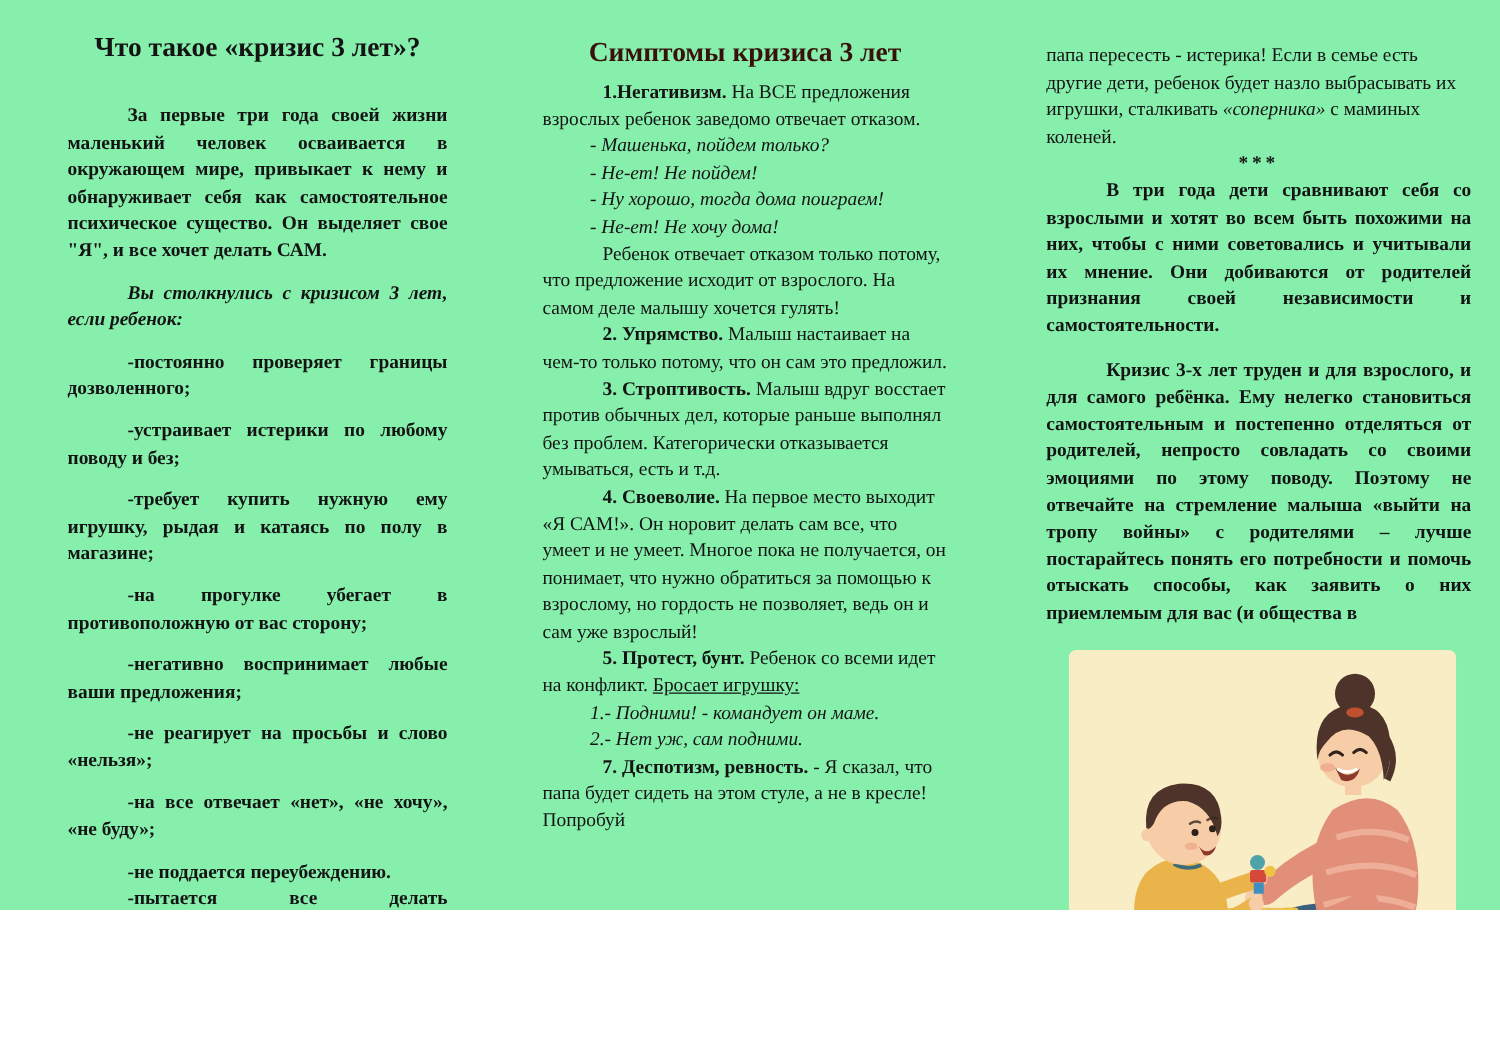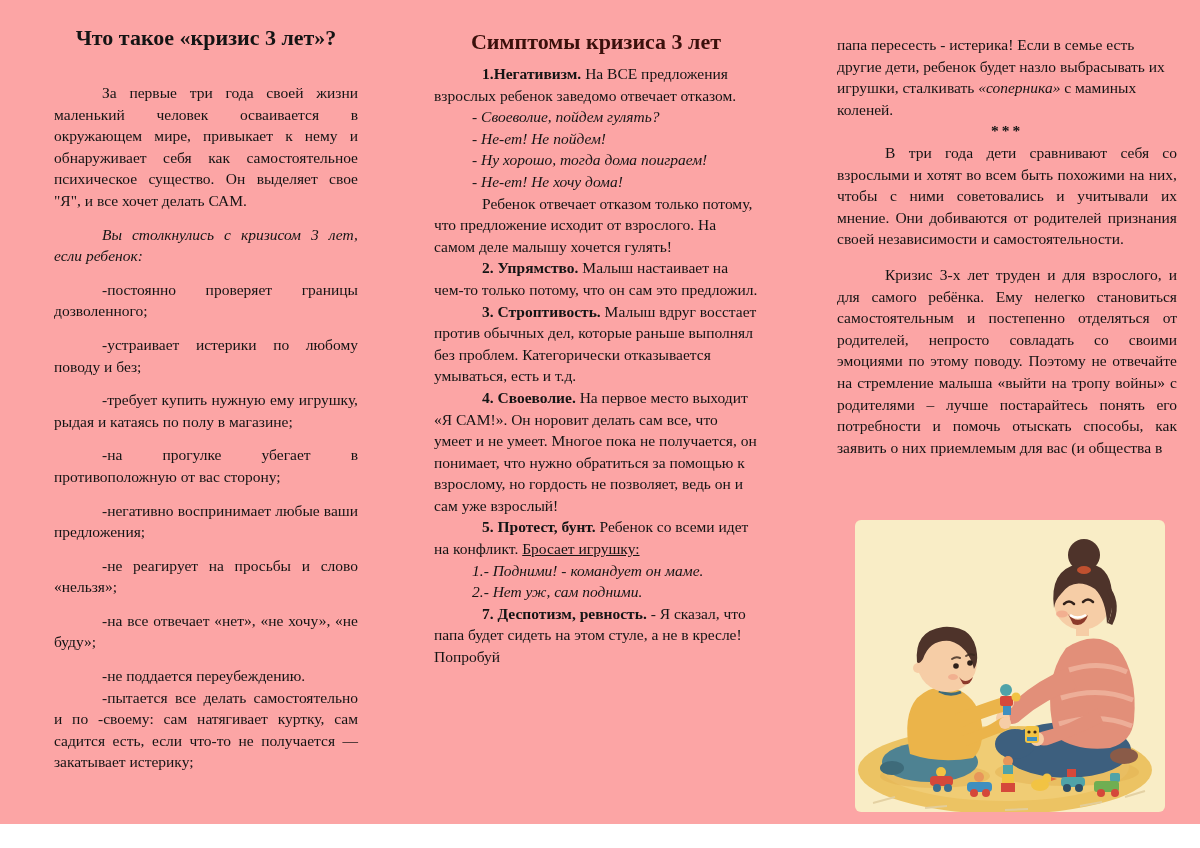--- a/index.html
+++ b/index.html
@@ -1,27 +1,27 @@
 <!DOCTYPE html>
 <html lang="ru"><head>
 <meta charset="utf-8">
 <style>
   html,body{margin:0;padding:0;background:#ffffff;}
-  .page{position:relative;width:1200px;height:824px;background:#fca5a5;overflow:hidden;
+  .page{position:relative;width:1200px;height:728px;background:#86efac;overflow:hidden;
         font-family:"Liberation Serif","DejaVu Serif",serif;color:#141414;}
   .col{position:absolute;font-size:15.5px;line-height:21.6px;}
   .col1{left:54px;top:24px;width:304px;}
   .col2{left:434px;top:28px;width:324px;}
   .col3{left:837px;top:34px;width:340px;}
   h1{font-size:22px;line-height:28px;font-weight:700;text-align:center;margin:0;}
   .col1 h1{margin-bottom:30px;}
   .col2 h1{margin-bottom:7px;}
   p{margin:0;}
   .ind{text-indent:48px;}
-  .just{text-align:justify;}
+  .just{text-align:justify;font-weight:bold;}
   .gap{margin-bottom:12px;}
   .italic{font-style:italic;}
   .sym .t{font-weight:700;text-align:center;}
   .dlg{font-style:italic;padding-left:38px;}
   .ul{text-decoration:underline;}
   .sep{text-align:center;letter-spacing:3px;font-weight:700;}
   .p2{margin-top:14px;}
   .illo{position:absolute;left:855px;top:520px;width:310px;height:292px;margin:0;}
   .illo svg{display:block;}
 </style>
@@ -41,21 +41,21 @@
     <p class="just ind gap">-негативно воспринимает любые ваши предложения;</p>
     <p class="just ind gap">-не реагирует на просьбы и слово «нельзя»;</p>
     <p class="just ind gap">-на все отвечает «нет», «не хочу», «не буду»;</p>
     <p class="just ind">-не поддается переубеждению.</p>
     <p class="just ind gap">-пытается все делать самостоятельно и по -своему: сам натягивает куртку, сам садится есть, если что-то не получается — закатывает истерику;</p>
   </section>
 
   <section class="col col2">
     <h1 style="color: rgb(58, 16, 11);">Симптомы кризиса 3 лет</h1>
     <p class="sym ind"><span class="t">1.Негативизм.</span><span> На ВСЕ предложения взрослых ребенок заведомо отвечает отказом.</span></p>
-    <p class="dlg">- Своеволие, пойдем гулять?</p>
+    <p class="dlg">- Машенька, пойдем только?</p>
     <p class="dlg">- Не-ет! Не пойдем!</p>
     <p class="dlg">- Ну хорошо, тогда дома поиграем!</p>
     <p class="dlg">- Не-ет! Не хочу дома!</p>
     <p class="ind">Ребенок отвечает отказом только потому, что предложение исходит от взрослого. На самом деле малышу хочется гулять!</p>
     <p class="sym ind"><span class="t">2. Упрямство.</span><span> Малыш настаивает на чем-то только потому, что он сам это предложил.</span></p>
     <p class="sym ind"><span class="t">3. Строптивость.</span><span> Малыш вдруг восстает против обычных дел, которые раньше выполнял без проблем. Категорически отказывается умываться, есть и т.д.</span></p>
     <p class="sym ind"><span class="t">4. Своеволие.</span><span> На первое место выходит «Я САМ!». Он норовит делать сам все, что умеет и не умеет. Многое пока не получается, он понимает, что нужно обратиться за помощью к взрослому, но гордость не позволяет, ведь он и сам уже взрослый!</span></p>
     <p class="sym ind"><span class="t">5. Протест, бунт.</span><span> Ребенок со всеми идет на конфликт. </span><span class="ul">Бросает игрушку:</span></p>
     <p class="dlg">1.- Подними! - командует он маме.</p>
     <p class="dlg">2.- Нет уж, сам подними.</p>

